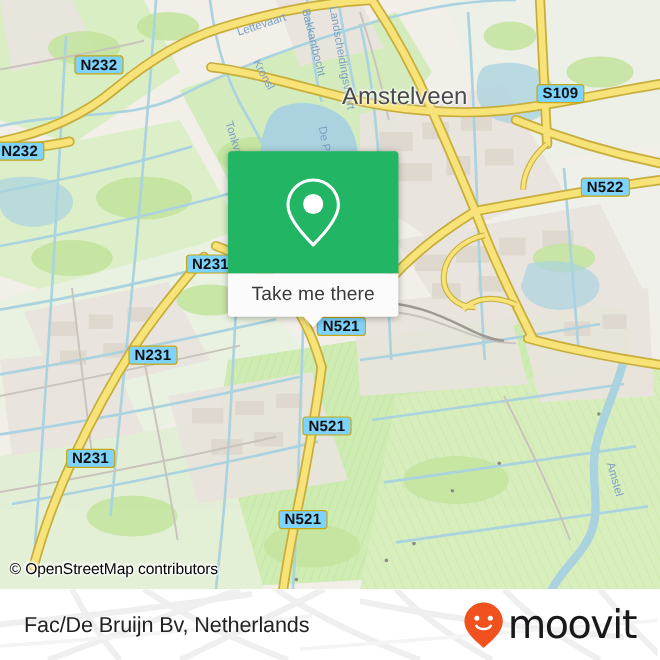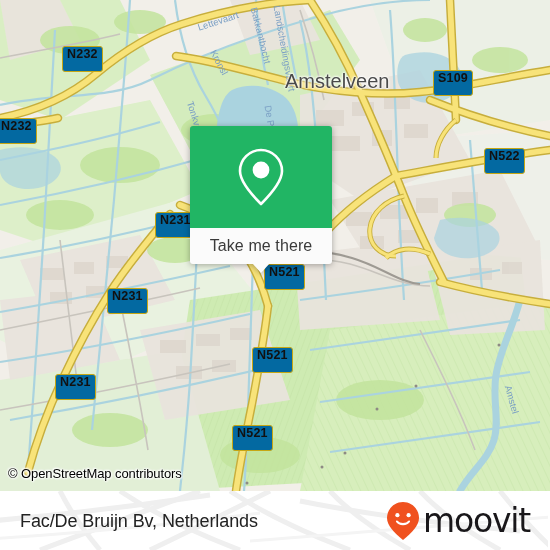--- a/index.html
+++ b/index.html
@@ -33,27 +33,27 @@
     color: #000000;
     font-family: "Liberation Sans", sans-serif;
     letter-spacing: -0.1px;
     z-index: 40;
     text-shadow: 0 0 3px #fff, 0 0 3px #fff, 0 0 2px #fff, 1px 1px 2px #fff, -1px -1px 2px #fff;
   }
 
   
   .shield {
     position: absolute;
-    background: #0369a1;
+    background: #7dd3fc;
     border: 1.6px solid #c6a714;
     border-radius: 3px;
     color: #111;
     font-size: 12.5px;
     font-weight: bold;
-    padding: 1px 4px 10px 4px;
+    padding: 1px 4px 0 4px;
     line-height: 13px;
     letter-spacing: 0.2px;
     white-space: nowrap;
     font-family: "Liberation Sans", sans-serif;
     z-index: 20;
   }
 
   .place-label {
     position: absolute;
     color: #4a4a4a;
@@ -354,21 +354,21 @@
   <div id="place-labels">
       <div class="place-label" style="left: 285px; top: 70px;">Amstelveen</div>
     </div>
 
   <div id="road-shields">
       <div class="shield" style="left: 62px; top: 46px;">N232</div>
       <div class="shield" style="left: -4px; top: 118px;">N232</div>
       <div class="shield" style="left: 155px; top: 212px;">N231</div>
       <div class="shield" style="left: 107px; top: 288px;">N231</div>
       <div class="shield" style="left: 55px; top: 374px;">N231</div>
-      <div class="shield" style="left: 433px; top: 70px;">S109</div>
+      <div class="shield" style="left: 447px; top: 70px;">S109</div>
       <div class="shield" style="left: 484px; top: 148px;">N522</div>
       <div class="shield" style="left: 264px; top: 264px;">N521</div>
       <div class="shield" style="left: 252px; top: 347px;">N521</div>
       <div class="shield" style="left: 232px; top: 425px;">N521</div>
     </div>
 
   <div class="osm-attribution">© OpenStreetMap contributors</div>
 
   <div id="callout">
     <div id="callout-head">

